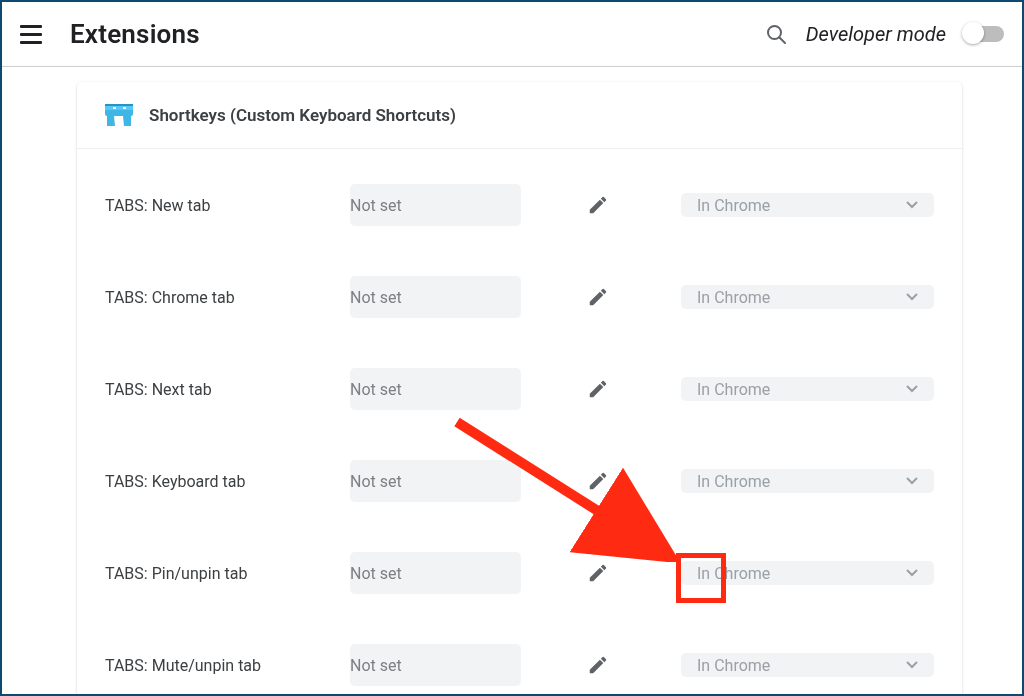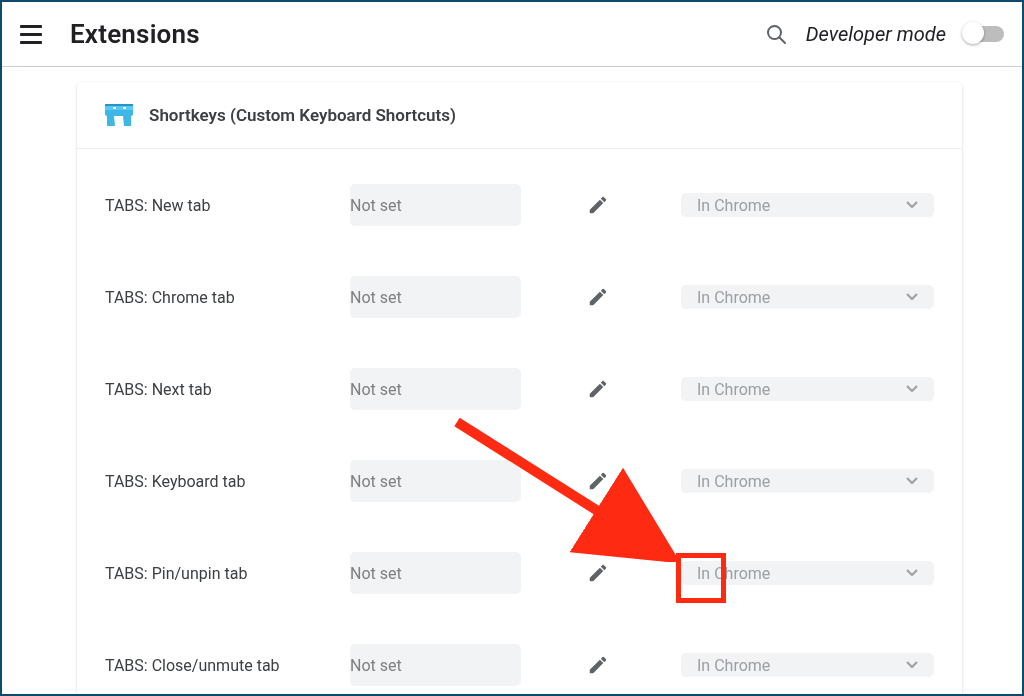--- a/index.html
+++ b/index.html
@@ -150,21 +150,21 @@
     </div>
     <div class="scope-select">
       <span>In Chrome</span>
       <svg width="12" height="8" viewBox="0 0 12 8">
         <path d="M1 1 L6 6 L11 1" stroke="#9aa0a6" stroke-width="2" fill="none"></path>
       </svg>
     </div>
   </div>
 
   <div class="row">
-    <div class="row-label">TABS: Close/unmute tab</div>
+    <div class="row-label">TABS: Mute/unpin tab</div>
     <div class="shortcut-field">Not set</div>
     <div class="edit-btn">
       <svg width="22" height="22" viewBox="0 0 24 24">
         <path d="M3 17.25V21h3.75L17.81 9.94l-3.75-3.75L3 17.25zM20.71 7.04a1 1 0 0 0 0-1.41l-2.34-2.34a1 1 0 0 0-1.41 0l-1.83 1.83 3.75 3.75 1.83-1.83z" fill="#5f6368"></path>
       </svg>
     </div>
     <div class="scope-select">
       <span>In Chrome</span>
       <svg width="12" height="8" viewBox="0 0 12 8">
         <path d="M1 1 L6 6 L11 1" stroke="#9aa0a6" stroke-width="2" fill="none"></path>

